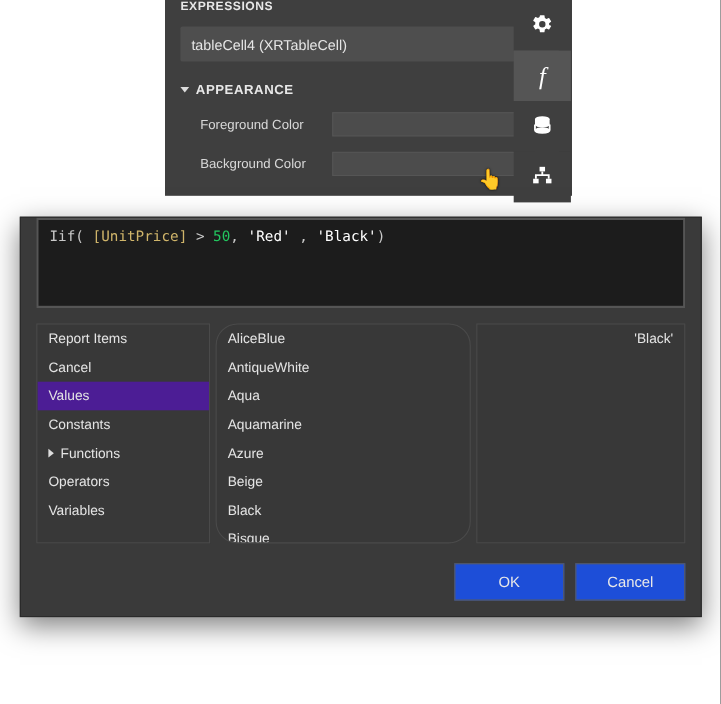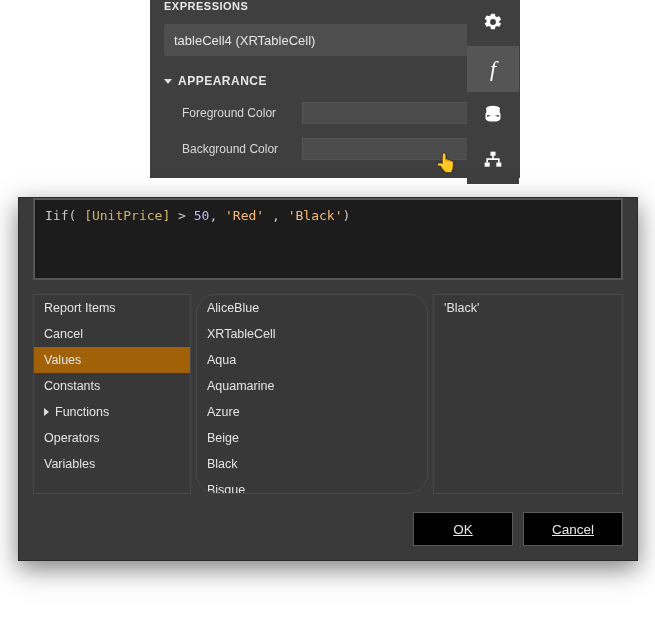--- a/index.html
+++ b/index.html
@@ -92,54 +92,54 @@
 
   .code-box {
     margin: 0 14px; height: 82px; background: #1c1c1c;
     border: 2px solid #555; padding: 8px 10px;
     font-family: Consolas, monospace; font-size: 13px;
     overflow: hidden; white-space: pre;
   }
   .tok-kw  { color: #c9c9c9; }
   .tok-br  { color: #d0b56a; }
   .tok-op  { color: #c9c9c9; }
-  .tok-num { color: #c4b5fd; }
-  .tok-str { color: #fdba74; }
+  .tok-num { color: #22c55e; }
+  .tok-str { color: #ffffff; }
   .tok-pl  { color: #c9c9c9; }
 
   .cat-row {
-    display: flex; gap: 5px; margin: 14px 14px 0 14px; height: 200px;
+    display: flex; gap: 5px; margin: 14px 14px 0 14px; height: 200px; text-align: right;
   }
   .cat-col {
     background: #383838; border: 1px solid #4a4a4a;
     overflow: hidden;
   }
   .col1 { width: 158px; }
   .col2 { flex: 1; border-radius: 20px; }
   .col3 { width: 190px; }
   .cat-item {
     padding: 6px 10px; font-size: 12.5px; color: #e4e4e4;
     cursor: pointer; display: flex; align-items: center; gap: 4px;
   }
-  .cat-item.sel { background: #a16207; }
+  .cat-item.sel { background: #4c1d95; }
   .tri-right {
     width: 0; height: 0; border-top: 4px solid transparent;
     border-bottom: 4px solid transparent; border-left: 5px solid #ddd;
     margin-right: 2px;
   }
   .col3 .desc { padding: 6px 10px; font-size: 12.5px; color: #e4e4e4; }
 
   .btn-row {
     display: flex; justify-content: flex-end; gap: 10px;
     margin: 18px 14px 0 14px;
   }
   .btn {
-    width: 100px; height: 34px; background: #000000; border: 1px solid #5a5a5a;
+    width: 100px; height: 34px; background: #1d4ed8; border: 1px solid #5a5a5a;
     color: #e8e8e8; display: flex; align-items: center; justify-content: center;
-    cursor: pointer; font-size: 13.5px; text-decoration: underline;
+    cursor: pointer; font-size: 13.5px;
   }
 </style>
 </head>
 <body>
 
 <div class="panel-wrap">
   <div class="exp-title">EXPRESSIONS</div>
 
   <div class="dropdown">
     <span class="dropdown-label">tableCell4 (XRTableCell)</span>
@@ -224,21 +224,21 @@
         </div>
         <div class="cat-item">
           <span>Operators</span>
         </div>
         <div class="cat-item">
           <span>Variables</span>
         </div>
       </div>
     <div class="cat-col col2" id="val-list">
         <div class="cat-item">AliceBlue</div>
-        <div class="cat-item">XRTableCell</div>
+        <div class="cat-item">AntiqueWhite</div>
         <div class="cat-item">Aqua</div>
         <div class="cat-item">Aquamarine</div>
         <div class="cat-item">Azure</div>
         <div class="cat-item">Beige</div>
         <div class="cat-item">Black</div>
         <div class="cat-item">Bisque</div>
       </div>
     <div class="cat-col col3">
       <div class="desc">'Black'</div>
     </div>

